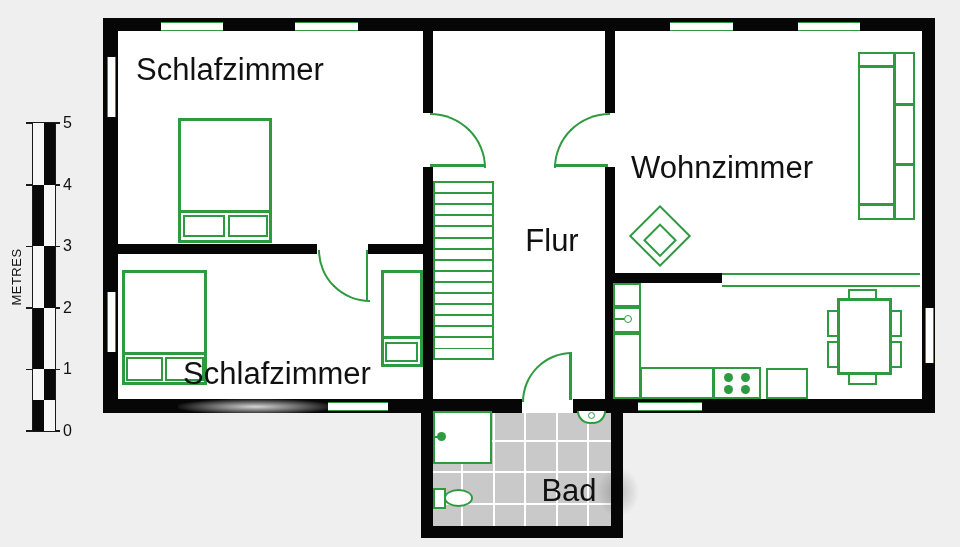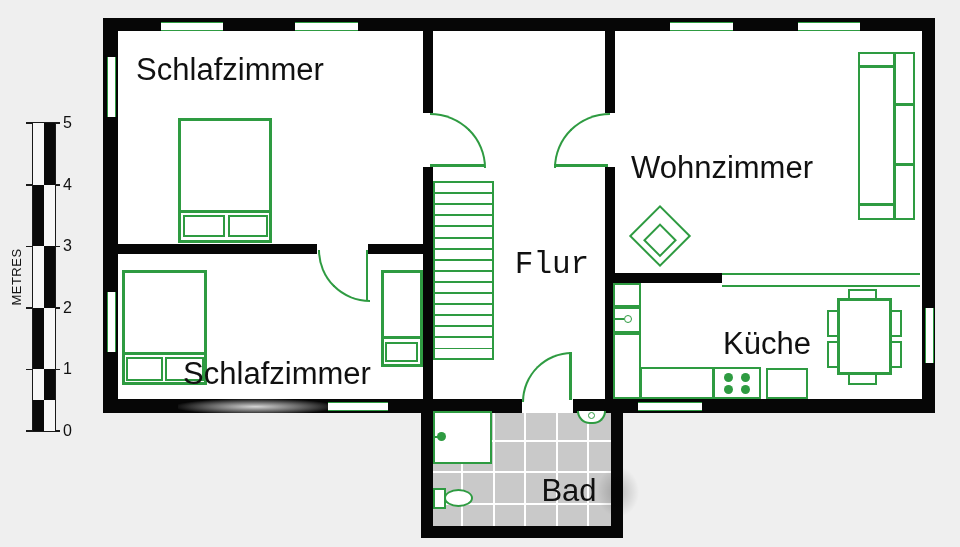--- a/index.html
+++ b/index.html
@@ -164,23 +164,22 @@
   <div class="abs f2" style="left:433px;top:411px;width:59px;height:53px;border-width:2.5px;z-index:18;"></div>
   <div class="abs gline" style="left:433px;top:435.5px;width:8px;height:2px;z-index:19;"></div>
   <div class="abs dot" style="left:437px;top:432px;width:9px;height:9px;z-index:19;"></div>
   <div class="abs f2" style="left:433px;top:488px;width:13px;height:21px;border-width:2.5px;"></div>
   <div class="abs bowl" style="left:444px;top:489px;width:29px;height:18px;"></div>
   <div class="abs halfsink" style="left:577px;top:411px;width:29px;height:13px;"></div>
   <div class="abs" style="left:588px;top:412px;width:7px;height:7px;border:1.5px solid var(--green);border-radius:50%;background:#fff;box-sizing:border-box;z-index:22;"></div>
 
   <div class="abs lbl" style="left:722px;top:168px;">Wohnzimmer</div>
   <div class="abs lbl" style="left:230px;top:70px;">Schlafzimmer</div>
-  <div class="abs lbl" style="left:552px;top:264px;font-family:Liberation Mono, monospace;">Flur</div>
+  <div class="abs lbl" style="left:552px;top:241px;">Flur</div>
   <div class="abs lbl" style="left:277px;top:374px;">Schlafzimmer</div>
-  <div class="abs lbl" style="left:767px;top:344px;">Küche</div>
   <div class="abs lbl" style="left:569px;top:491px;">Bad</div>
 
   <div class="abs metres" style="left:16px;top:277px;">METRES</div>
   <div class="abs scalebox" style="left:32px;top:122px;width:22px;height:308px;">
     <div class="scol">
       <div class="seg w2" style="height:61.6px;"></div>
       <div class="seg b" style="height:61.6px;"></div>
       <div class="seg w2" style="height:61.6px;"></div>
       <div class="seg b" style="height:61.6px;"></div>
       <div class="seg w2" style="height:30.8px;"></div>

